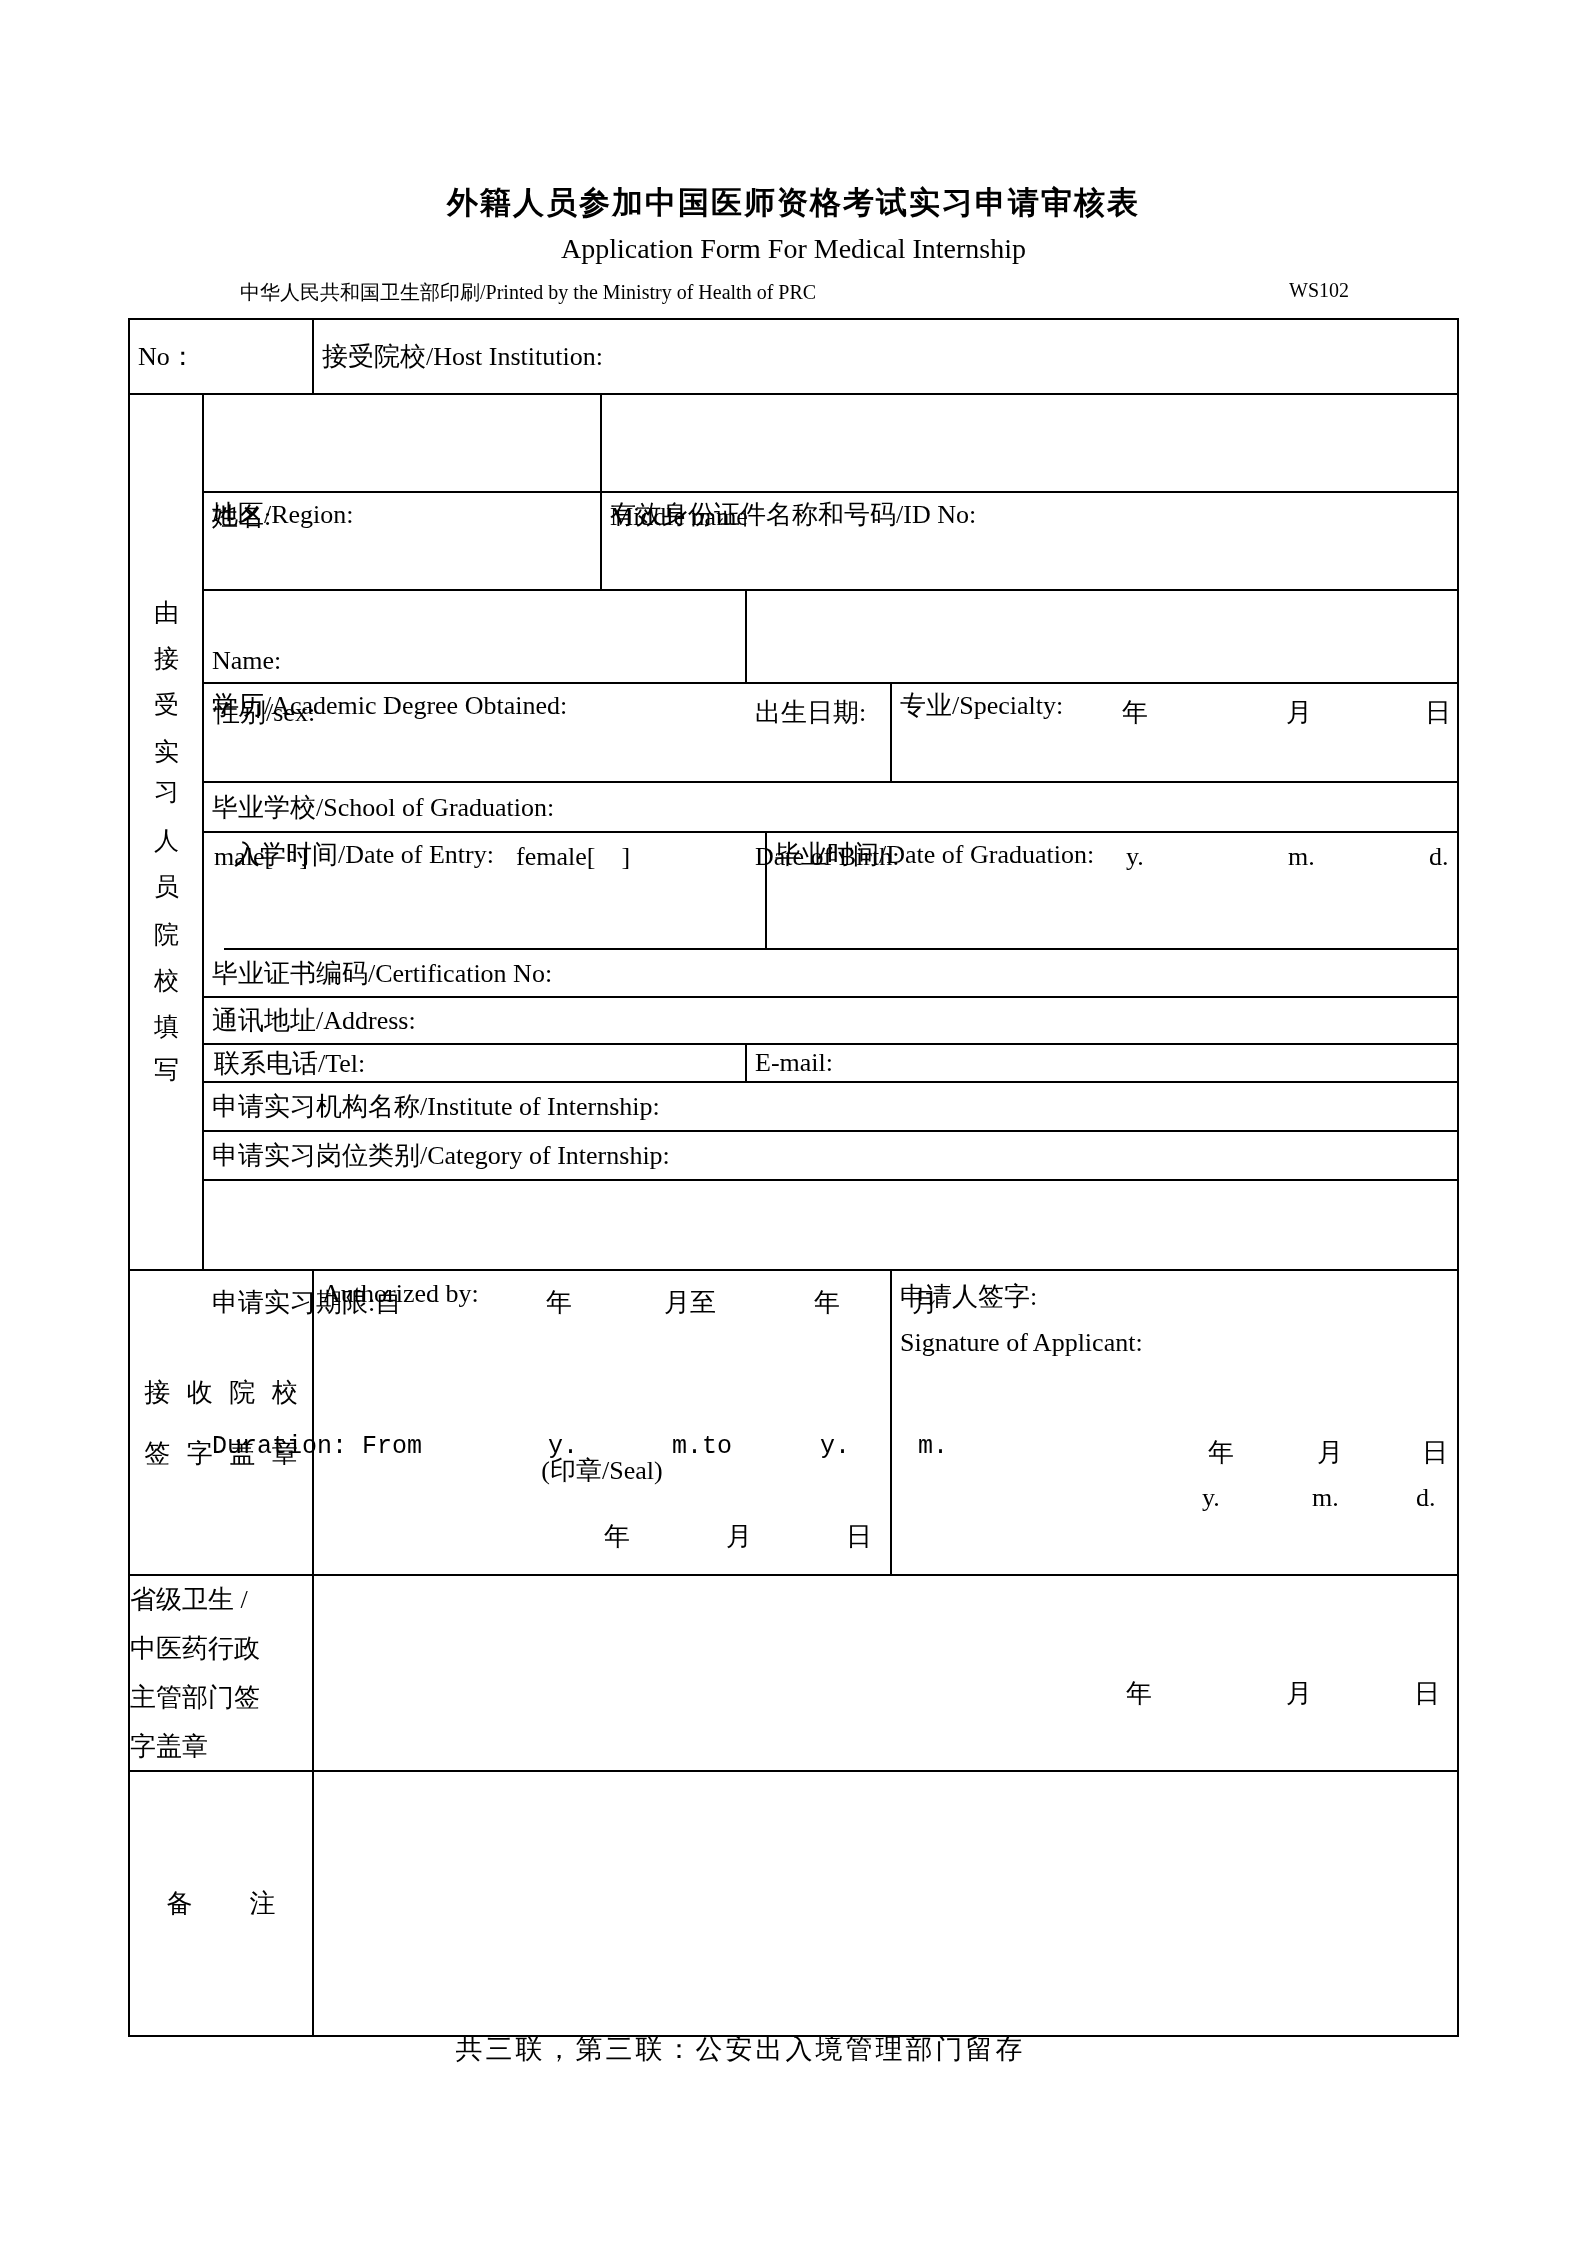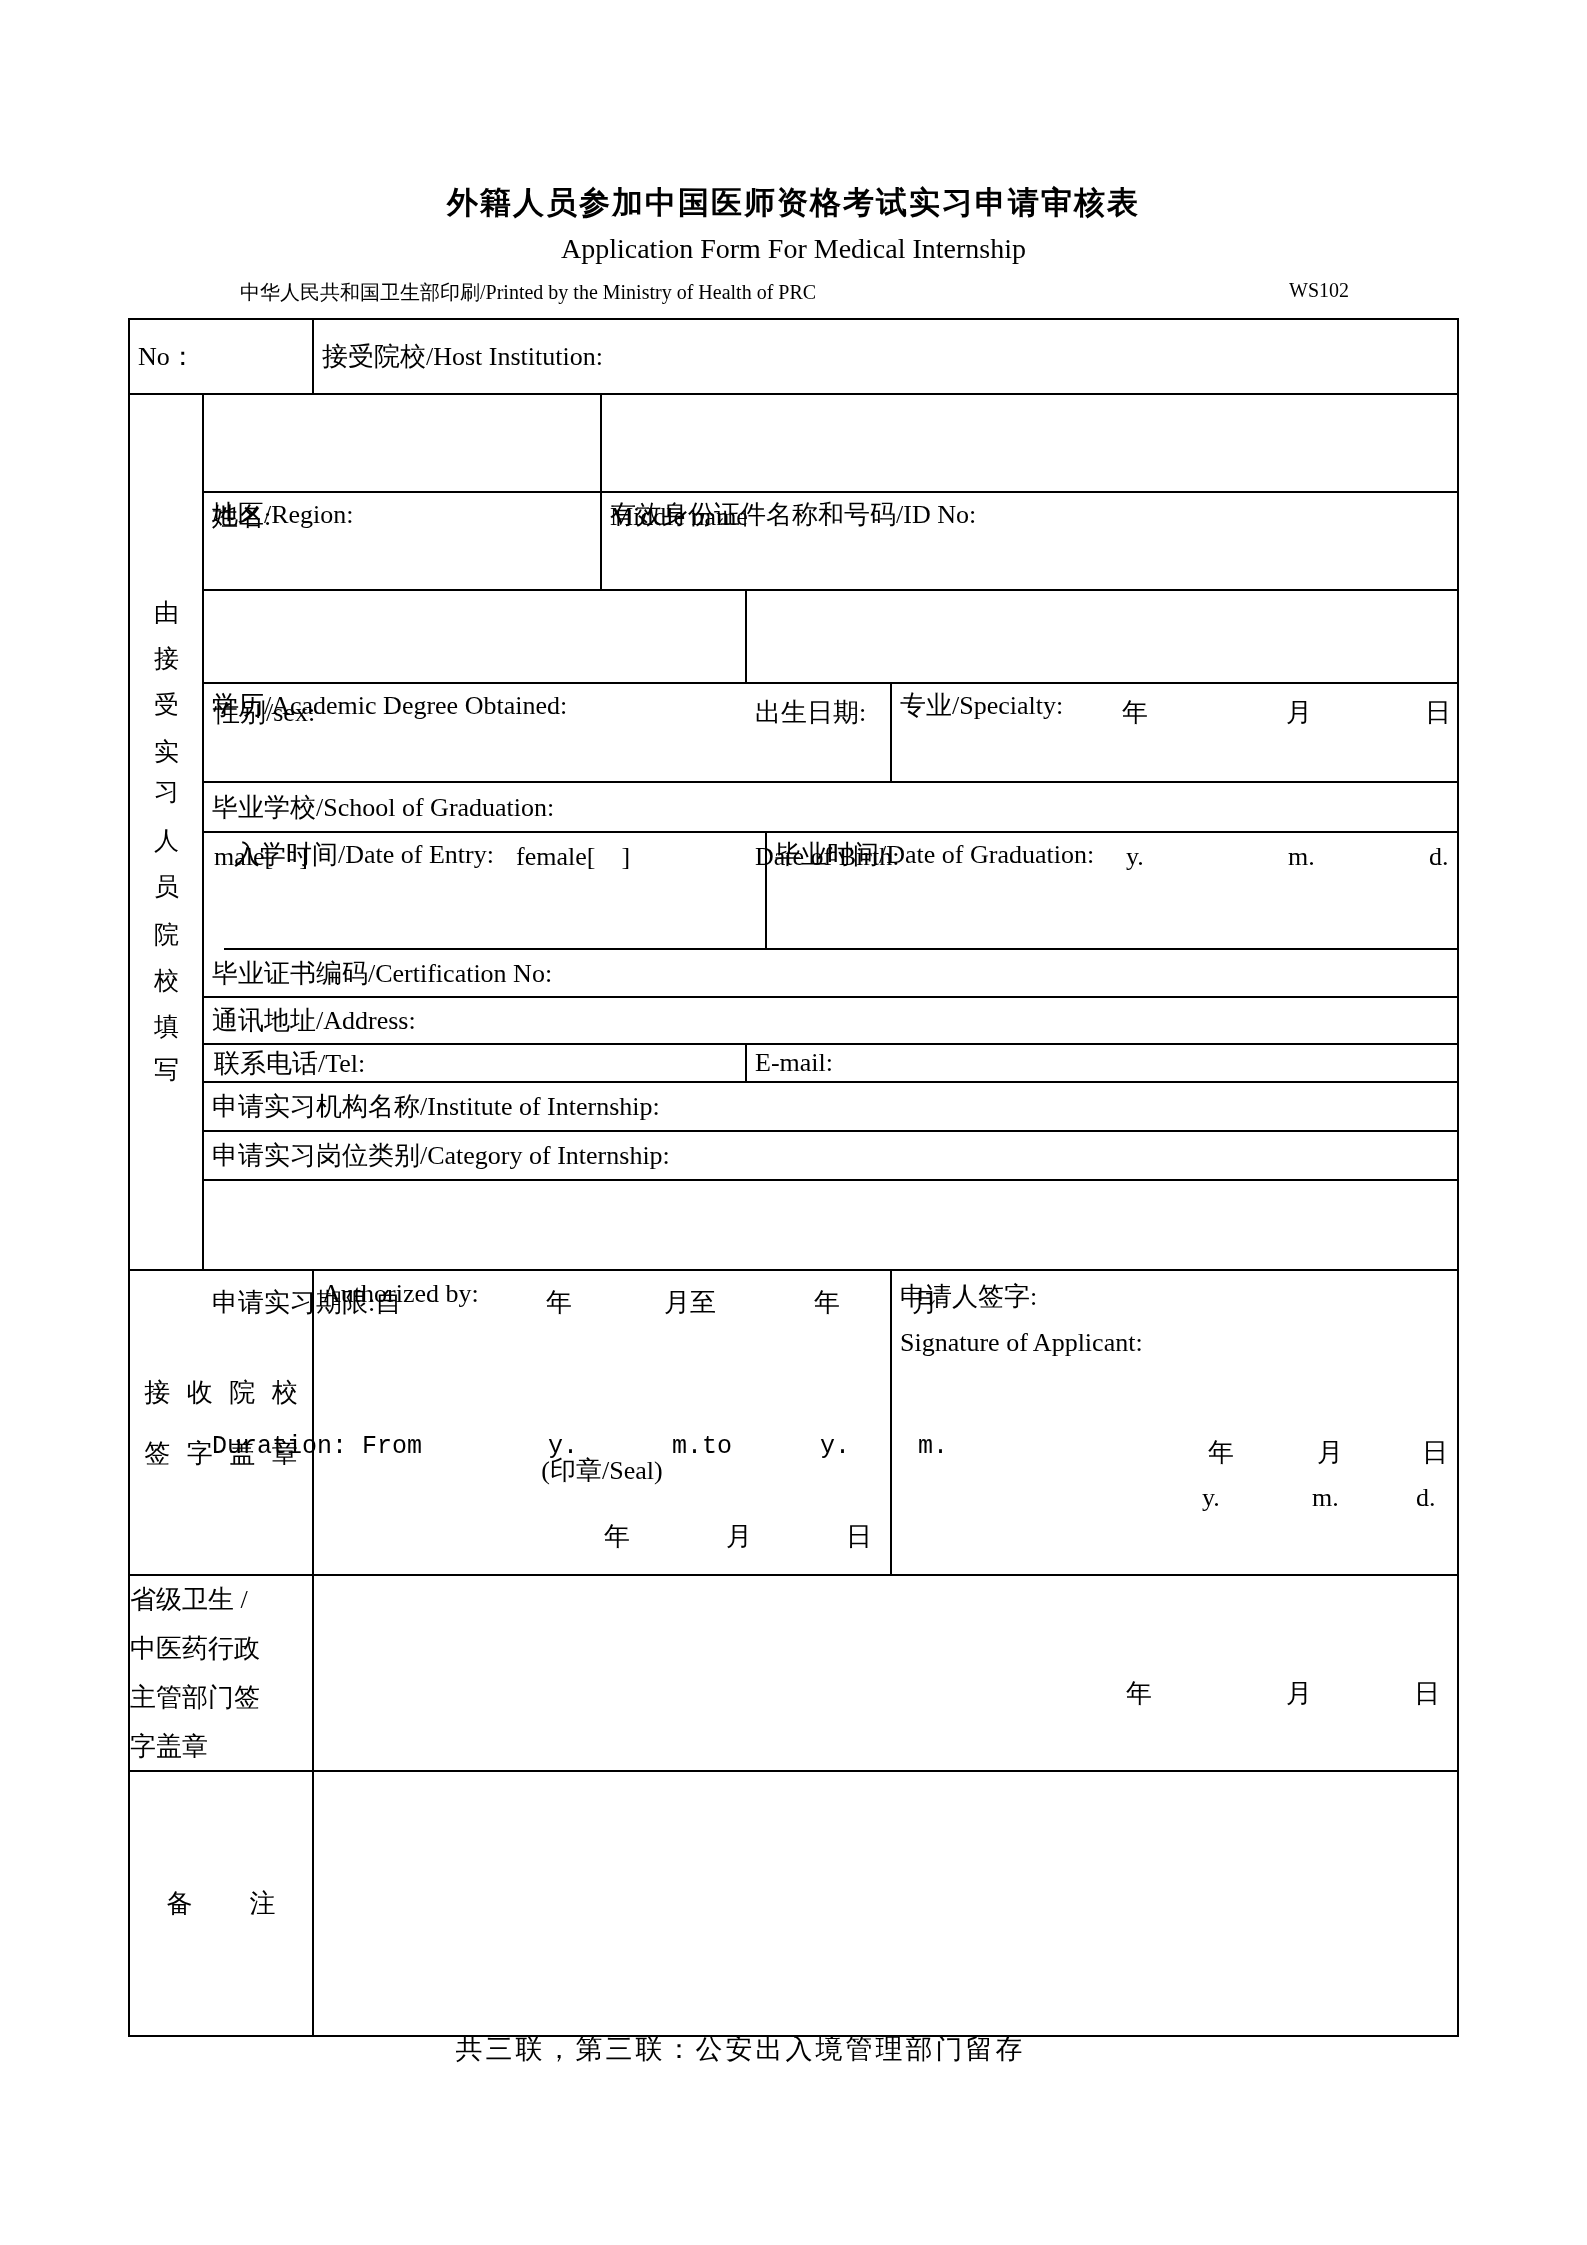--- a/index.html
+++ b/index.html
@@ -95,20 +95,21 @@
 
     <div class="band">
       <div class="vcol">
         <div class="vcol-text">由接受实习人员院校填写</div>
       </div>
       <div class="band-rows">
 
         <div class="flex bb h-name">
           <div class="cell br w398 two-line">
             <div>姓名:</div>
+            <div>Name:</div>
           </div>
           <div class="cell grow two-line">
             <div>Middle name</div>
           </div>
         </div>
 
         <div class="flex bb h-region">
           <div class="cell br w398">地区/Region:</div>
           <div class="cell grow">有效身份证件名称和号码/ID No:</div>
         </div>

